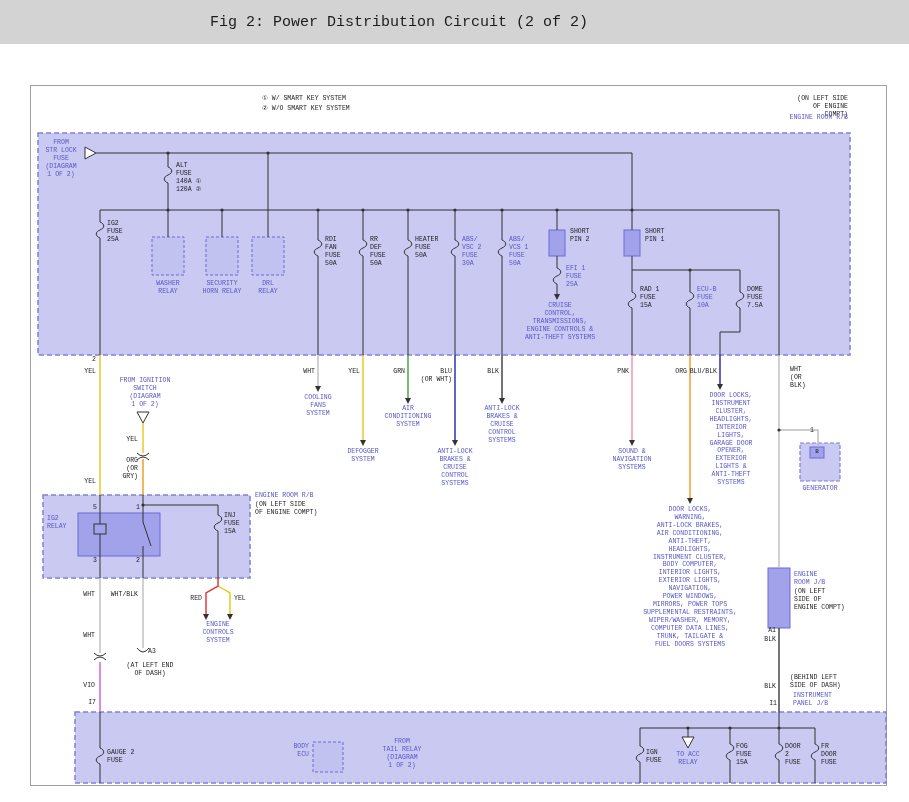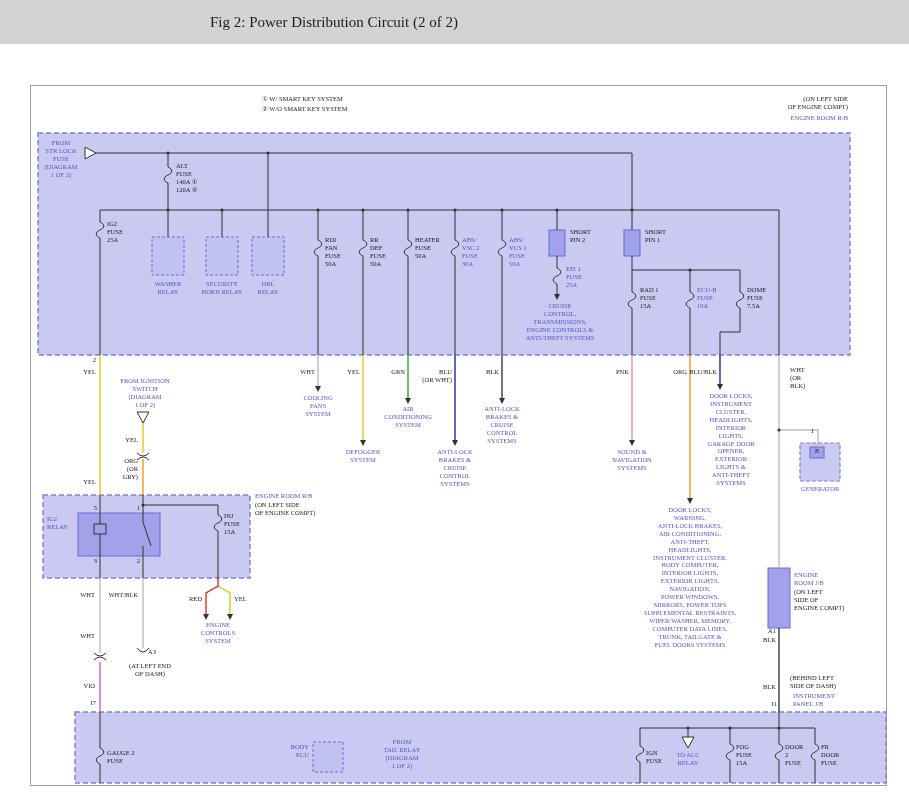--- a/index.html
+++ b/index.html
@@ -1,17 +1,17 @@
 <!DOCTYPE html>
 <html><head>
 <meta charset="utf-8">
 <style>
   html,body{margin:0;padding:0;background:#fff}
   .page{position:relative;width:909px;height:802px;background:#fff;overflow:hidden;
-        font-family:Liberation Serif, serif}
+        font-family:Liberation Mono, monospace}
   .hdr{position:absolute;left:0;top:0;width:909px;height:44px;background:#d3d3d3;
        display:flex;align-items:center}
   .hdr span{font-size:15px;color:#1c1c1c;padding-left:210px}
   .frame{position:absolute;left:30px;top:85px;width:855px;height:699px;
          border:1px solid #9f9f9f;background:#fff}
   svg.wires{position:absolute;left:0;top:0}
   .lb{position:absolute;font-size:6.5px;line-height:1.22;color:#1c1c1c;white-space:pre-line}
   .c{text-align:center;transform:translateX(-50%)}
   .l{text-align:left}
   .r{text-align:right;transform:translateX(-100%)}

